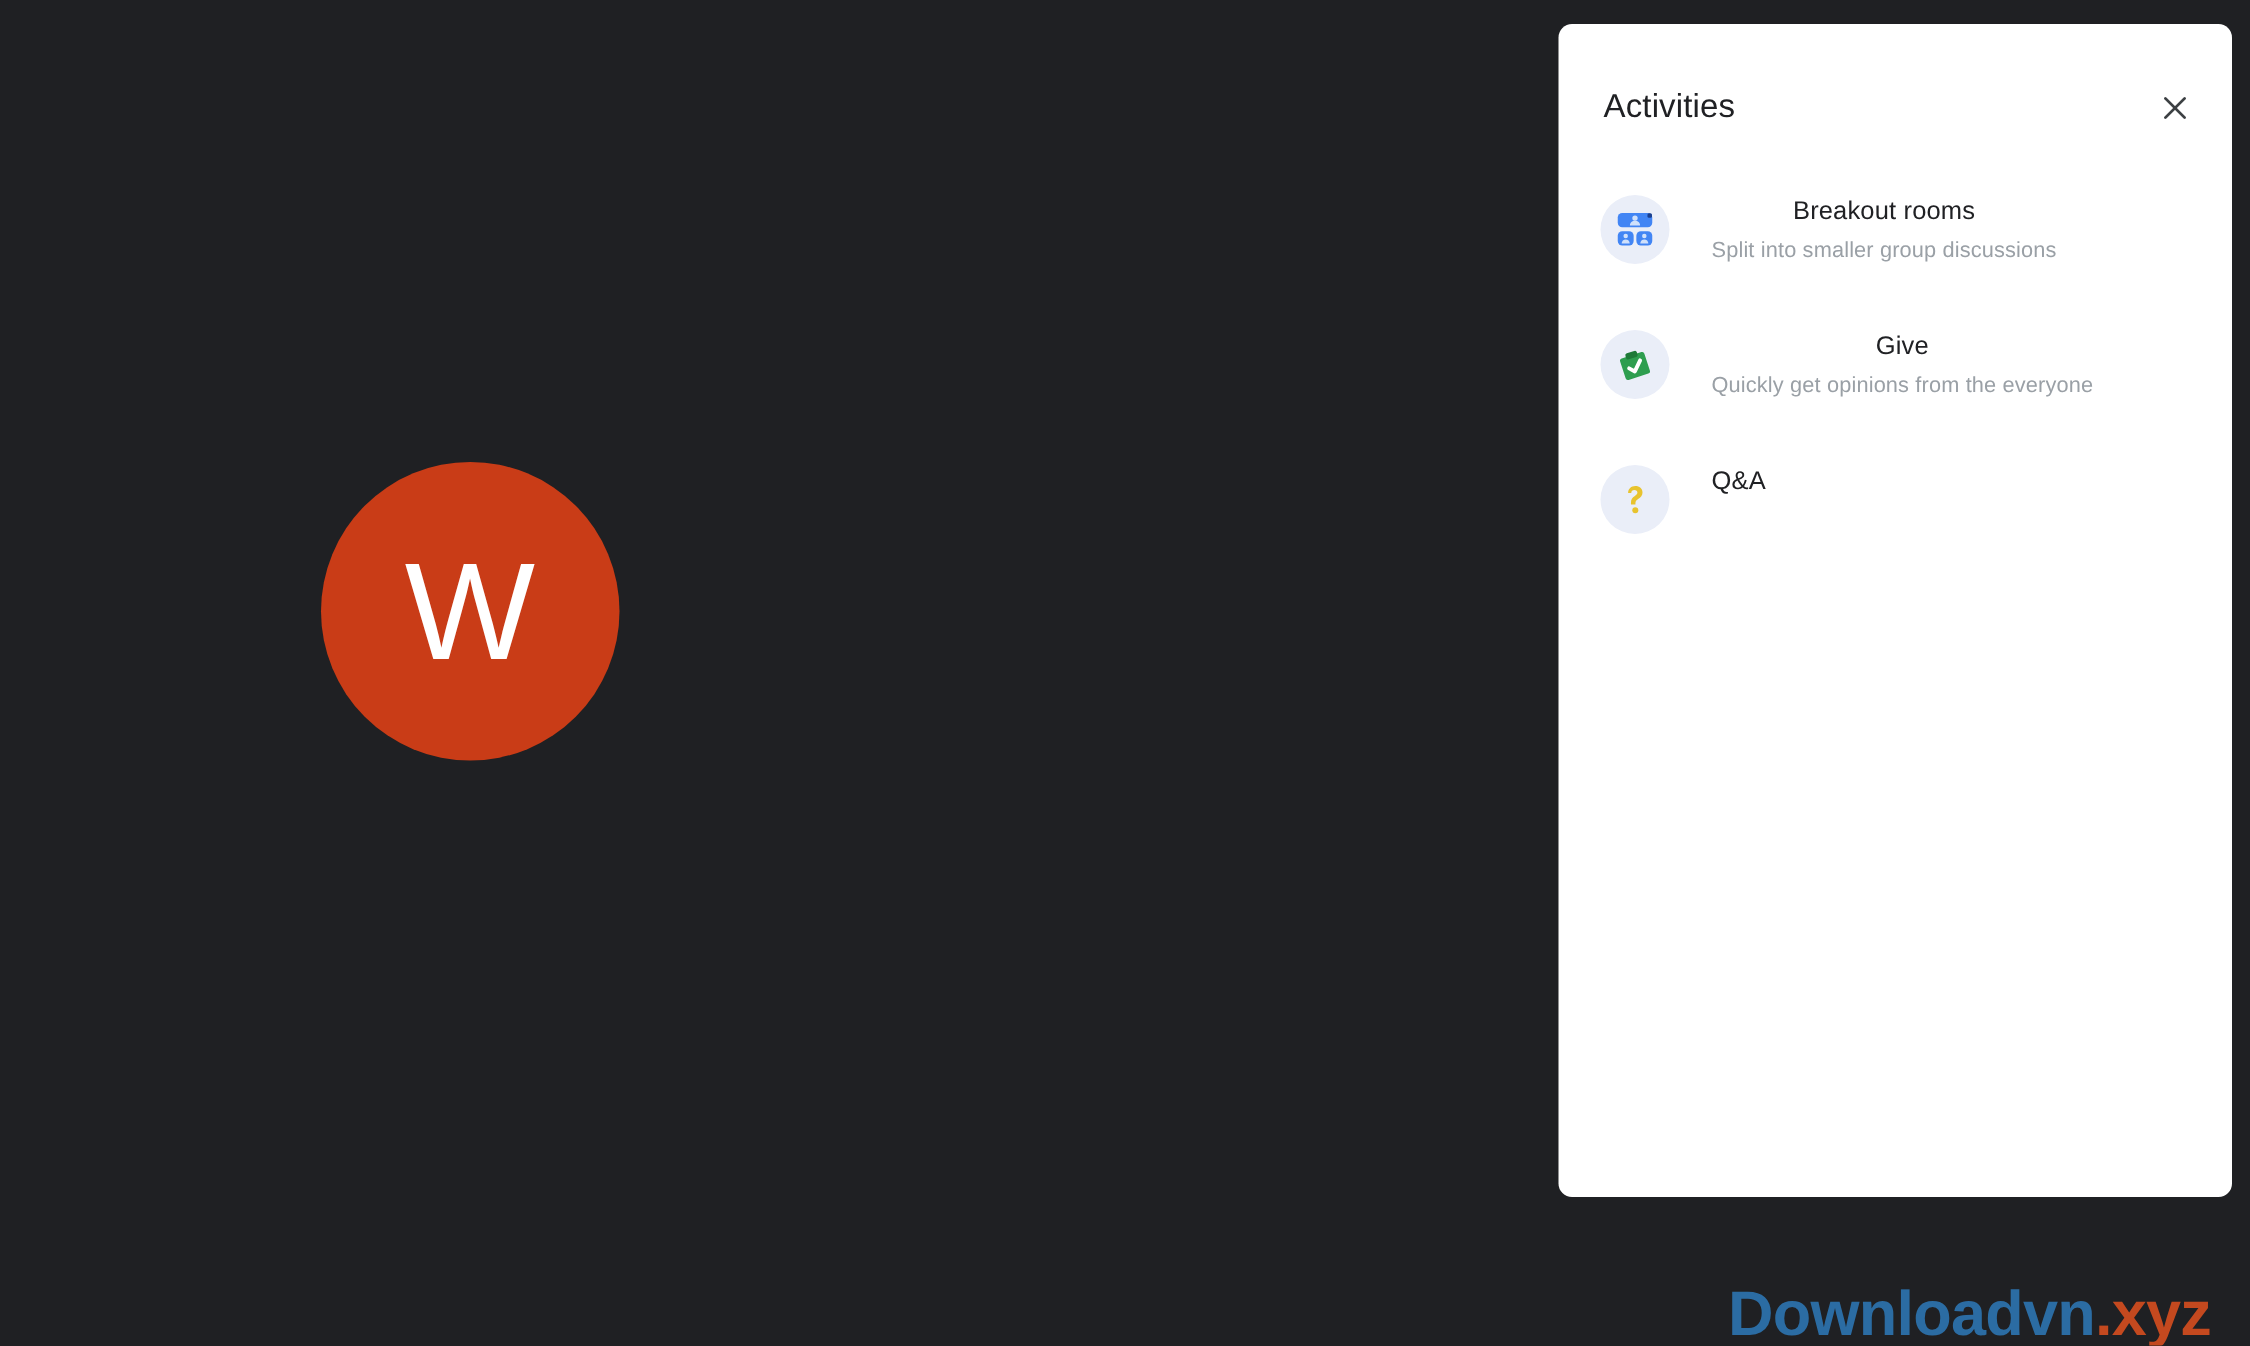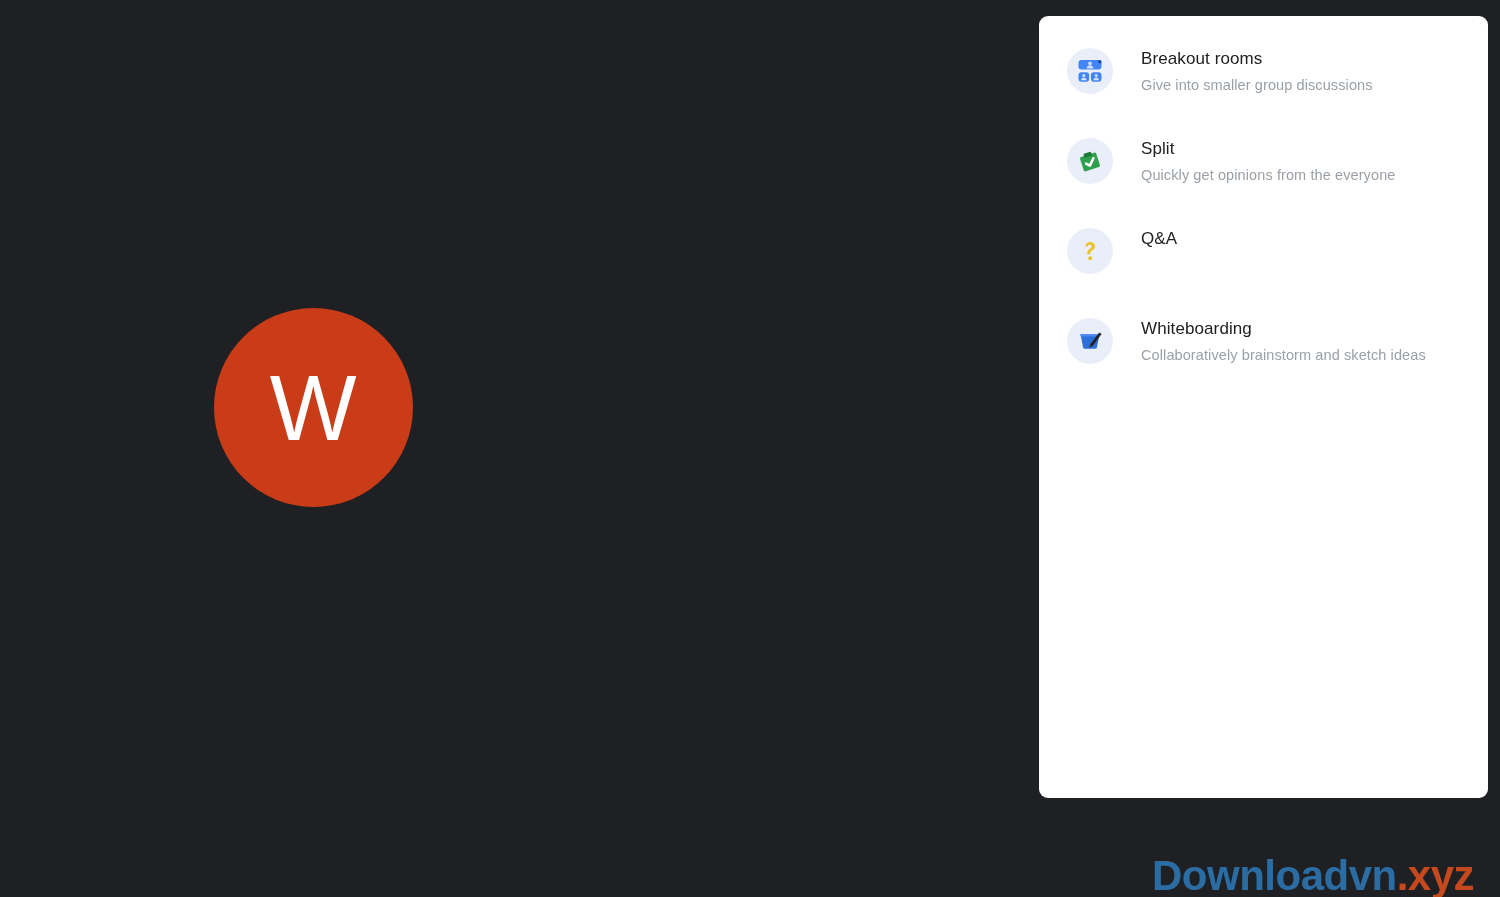--- a/index.html
+++ b/index.html
@@ -86,21 +86,21 @@
   .activity-list { padding-top: 18px; }
   .activity-item {
     display: flex;
     align-items: flex-start;
     padding: 10px 20px 10px 28px;
     height: 90px;
     cursor: pointer;
     background: transparent;
     border: none;
     width: 100%;
-    text-align: left;
+    text-align: center;
     font-family: "Liberation Sans", sans-serif;
   }
   .activity-icon {
     width: 46px;
     height: 46px;
     min-width: 46px;
     border-radius: 50%;
     background: #eaeef8;
     display: flex;
     align-items: center;
@@ -151,86 +151,83 @@
 <body>
 
 <div id="video-stage">
   <div id="avatar">
     <span class="initial">W</span>
   </div>
 </div>
 
 <div id="activities-panel">
 
+  <div id="panel-header">
+    <div id="panel-title">Activities</div>
+    <button id="close-button" aria-label="Close">
+      <span>
+        <svg viewBox="0 0 24 24" fill="none" stroke="#3c4043" stroke-width="2" stroke-linecap="round">
+          <line x1="5" y1="5" x2="19" y2="19"></line>
+          <line x1="19" y1="5" x2="5" y2="19"></line>
+        </svg>
+      </span>
+    </button>
+  </div>
 
   <div class="activity-list">
 
     <button class="activity-item">
       <span class="activity-icon">
         <svg viewBox="0 0 30 30">
           <rect x="3.5" y="4" width="23" height="9.5" rx="3" fill="#4285f4"></rect>
           <circle cx="15" cy="7.4" r="1.8" fill="#cfe0fb"></circle>
           <path d="M11.6 12.4c0-1.9 1.5-3.2 3.4-3.2s3.4 1.3 3.4 3.2z" fill="#cfe0fb"></path>
           <rect x="23.3" y="4.2" width="3" height="3" rx="1" fill="#1a3f8f"></rect>
           <rect x="3.5" y="16.2" width="10.6" height="9.5" rx="3" fill="#4285f4"></rect>
           <circle cx="8.8" cy="19.4" r="1.5" fill="#cfe0fb"></circle>
           <path d="M6.1 24.3c0-1.6 1.2-2.7 2.7-2.7s2.7 1.1 2.7 2.7z" fill="#cfe0fb"></path>
           <rect x="15.9" y="16.2" width="10.6" height="9.5" rx="3" fill="#4285f4"></rect>
           <circle cx="21.2" cy="19.4" r="1.5" fill="#cfe0fb"></circle>
           <path d="M18.5 24.3c0-1.6 1.2-2.7 2.7-2.7s2.7 1.1 2.7 2.7z" fill="#cfe0fb"></path>
         </svg>
       </span>
       <span class="activity-text">
         <span class="activity-title">Breakout rooms</span>
-        <span class="activity-desc" style="display:block">Give into smaller group discussions</span>
+        <span class="activity-desc" style="display:block">Split into smaller group discussions</span>
       </span>
     </button>
 
     <button class="activity-item">
       <span class="activity-icon">
         <svg viewBox="0 0 30 30">
           <g transform="rotate(-18 15 16)">
             <rect x="6.5" y="8.5" width="17" height="15" rx="1.6" fill="#2e9e4f"></rect>
             <rect x="11" y="6.3" width="8" height="4.2" rx="1.4" fill="#1e7a38"></rect>
             <path d="M10.8 16.3l3 3.1 5.6-5.9" fill="none" stroke="#ffffff" stroke-width="2.6" stroke-linecap="round" stroke-linejoin="round"></path>
           </g>
         </svg>
       </span>
       <span class="activity-text">
-        <span class="activity-title">Split</span>
+        <span class="activity-title">Give</span>
         <span class="activity-desc" style="display:block">Quickly get opinions from the everyone</span>
       </span>
     </button>
 
     <button class="activity-item">
       <span class="activity-icon">
         <svg viewBox="0 0 30 30">
           <path d="M10.4 10.6c0-2.7 2.1-4.6 4.8-4.6 2.8 0 4.8 1.8 4.8 4.3 0 2.1-1.1 3.2-2.9 4.3-1.3.8-1.8 1.5-1.8 2.9v.8h-3v-1.2c0-2.2.8-3.3 2.6-4.4 1.2-.8 1.7-1.3 1.7-2.3 0-1-.8-1.7-2-1.7-1.3 0-2.1.8-2.1 2z" fill="#e8c32e"></path>
           <circle cx="15.2" cy="22.2" r="2" fill="#e8c32e"></circle>
         </svg>
       </span>
       <span class="activity-text">
         <span class="activity-title">Q&amp;A</span>
       </span>
     </button>
 
-    <button class="activity-item">
-      <span class="activity-icon">
-        <svg viewBox="0 0 30 30">
-          <path d="M5.5 8h19l-2.6 13.4a1.6 1.6 0 0 1-1.6 1.3H9.7a1.6 1.6 0 0 1-1.6-1.3z" fill="#2d6fd9"></path>
-          <path d="M5.5 8h19v2.4h-19z" fill="#4f8bef"></path>
-          <path d="M24.3 6.4l2.3 1.7-9.6 12.6-2.3-1.7z" fill="#202124"></path>
-          <path d="M14.7 19l2.3 1.7-3.2 1z" fill="#3c4043"></path>
-        </svg>
-      </span>
-      <span class="activity-text">
-        <span class="activity-title">Whiteboarding</span>
-        <span class="activity-desc" style="display:block">Collaboratively brainstorm and sketch ideas</span>
-      </span>
-    </button>
 
   </div>
 </div>
 
 <div id="bottom-bar">
 
   
 
   
 </div>

